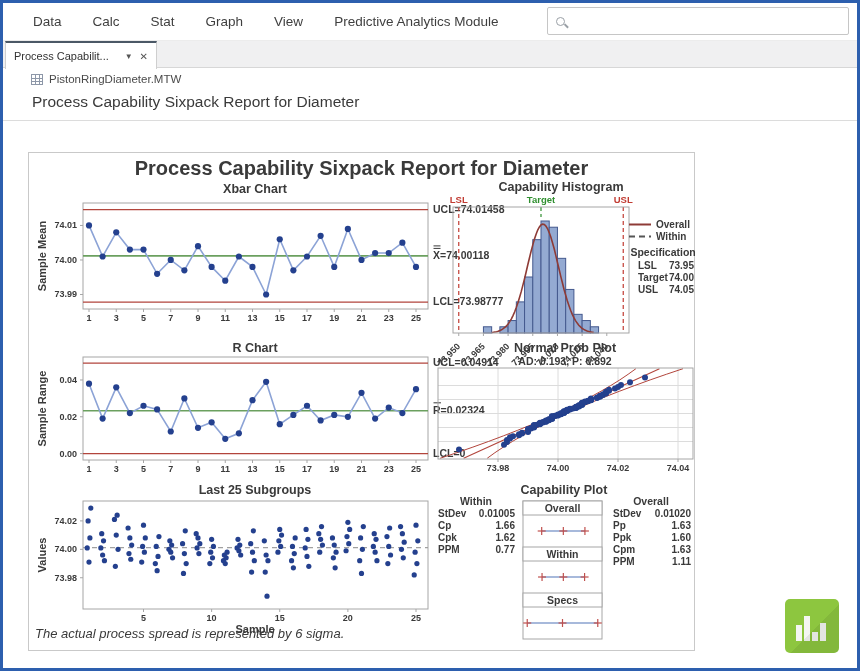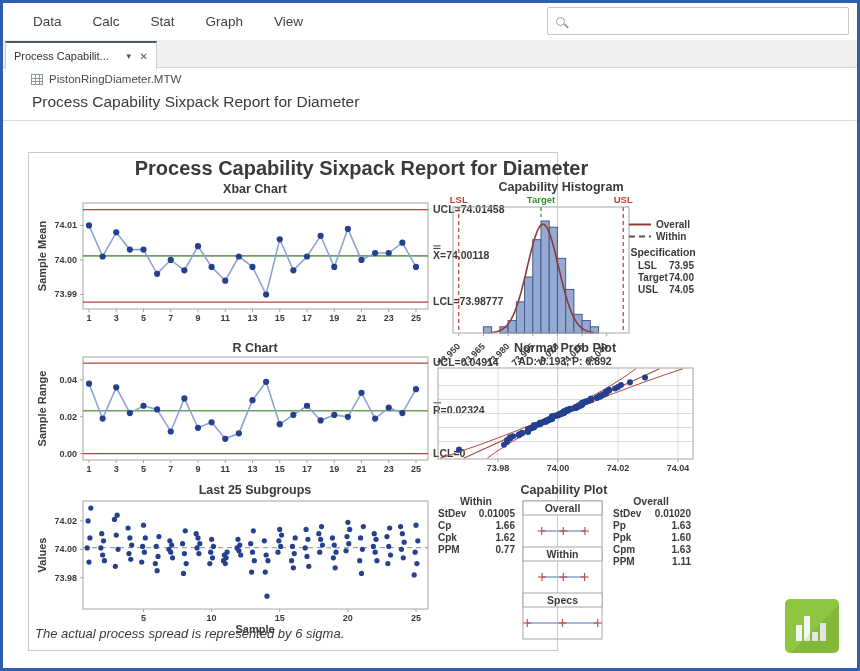--- a/index.html
+++ b/index.html
@@ -58,21 +58,21 @@
       linear-gradient(#8d97a8,#8d97a8) 3px 0/1px 100% no-repeat,
       linear-gradient(#8d97a8,#8d97a8) 7px 0/1px 100% no-repeat,
       linear-gradient(#8d97a8,#8d97a8) 0 3px/100% 1px no-repeat,
       linear-gradient(#8d97a8,#8d97a8) 0 6px/100% 1px no-repeat;
   }
   .doc-name { font-size: 11.5px; color: #4a4a4a; }
   .page-heading { position: absolute; left: 32px; top: 93px; font-size: 15.5px; color: #3a3a3a; }
   .heading-divider { position: absolute; left: 3px; right: 3px; top: 120px; height: 1px; background: #dcdcdc; }
   
   .report-panel {
-    position: absolute; left: 28px; top: 152px; width: 530px; height: 499px;
+    position: absolute; left: 28px; top: 152px; width: 667px; height: 499px;
     border: 1px solid #c9c9c9; background: #fff;
   }
   .report-title {
     position: absolute; left: 28px; top: 157px; width: 667px;
     text-align: center; font-size: 20px; font-weight: bold; color: #3a3a3a;
   }
   #report-svg { position: absolute; left: 0; top: 0; }
   #report-svg text { font-family: "Liberation Sans", sans-serif; }
   .footnote {
     position: absolute; left: 35px; top: 626px; width: 620px;
@@ -93,20 +93,21 @@
 </style>
 </head>
 <body>
 
 <div class="menubar">
   <span class="menu-item">Data</span>
   <span class="menu-item">Calc</span>
   <span class="menu-item">Stat</span>
   <span class="menu-item">Graph</span>
   <span class="menu-item">View</span>
+  <span class="menu-item">Predictive Analytics Module</span>
 </div>
 <div class="search-box">
   <span class="mag"></span>
 </div>
 
 <div class="tabstrip">
   <div class="tab">
     <span class="tab-label">Process Capabilit...</span>
     <span class="tab-caret">▼</span>
     <span class="tab-close">✕</span>

